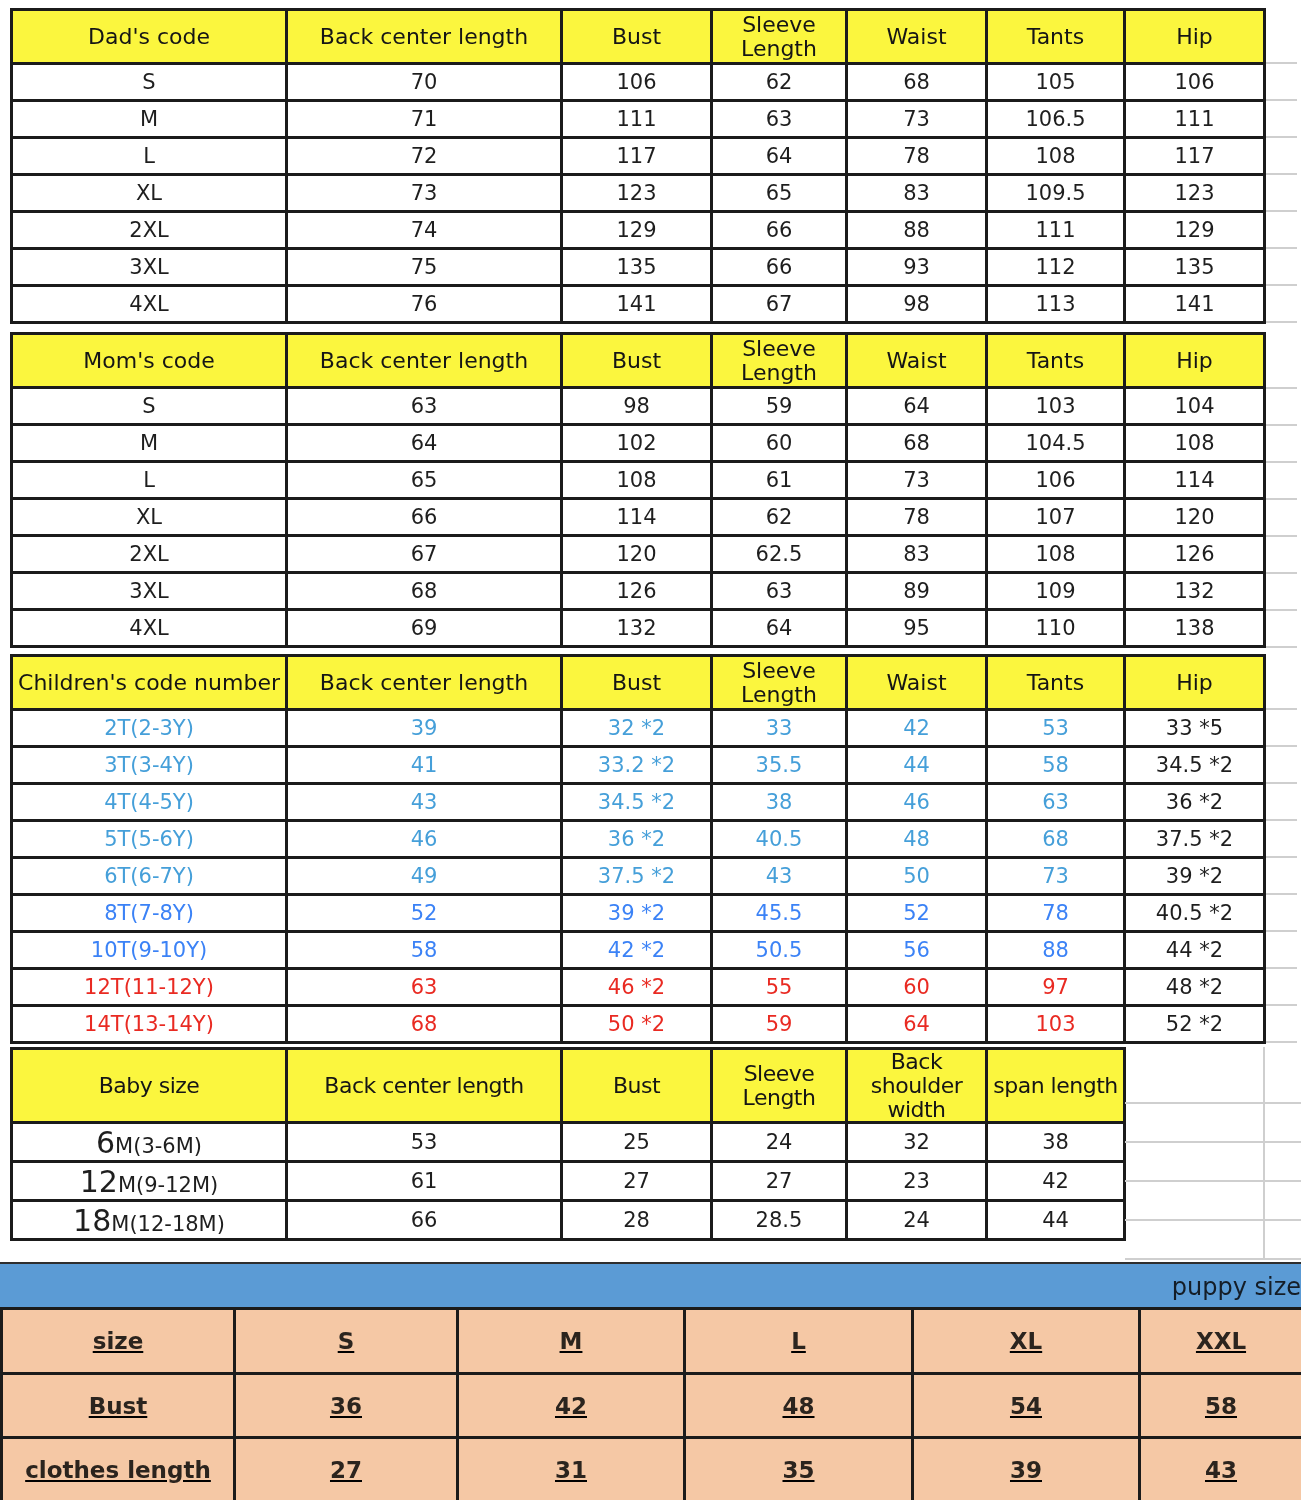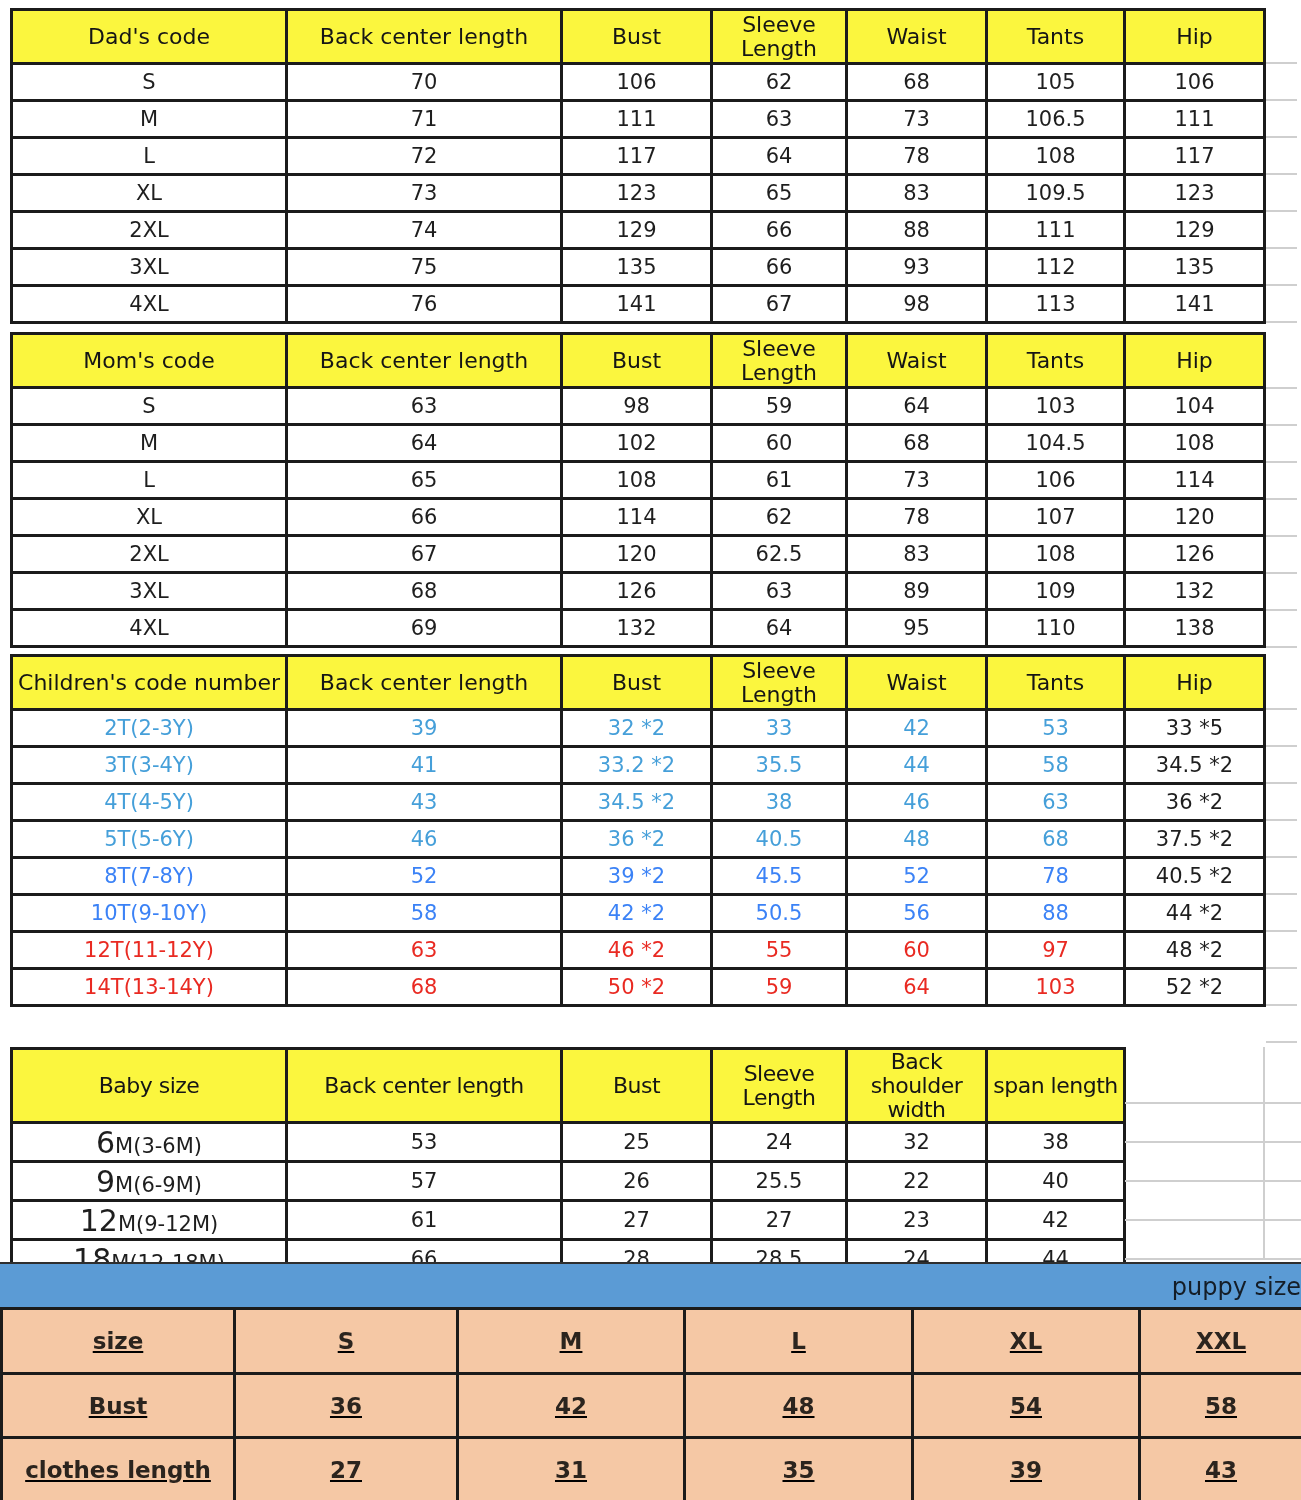--- a/index.html
+++ b/index.html
@@ -283,20 +283,29 @@
         <tr>
           <td class="c-blue">5T(5-6Y)</td>
           <td class="c-blue">46</td>
           <td class="c-blue">36 *2</td>
           <td class="c-blue">40.5</td>
           <td class="c-blue">48</td>
           <td class="c-blue">68</td>
           <td class="c-black">37.5 *2</td>
         </tr>
         <tr>
+          <td class="c-blue">6T(6-7Y)</td>
+          <td class="c-blue">49</td>
+          <td class="c-blue">37.5 *2</td>
+          <td class="c-blue">43</td>
+          <td class="c-blue">50</td>
+          <td class="c-blue">73</td>
+          <td class="c-black">39 *2</td>
+        </tr>
+        <tr>
           <td class="c-navy">8T(7-8Y)</td>
           <td class="c-navy">52</td>
           <td class="c-navy">39 *2</td>
           <td class="c-navy">45.5</td>
           <td class="c-navy">52</td>
           <td class="c-navy">78</td>
           <td class="c-black">40.5 *2</td>
         </tr>
         <tr>
           <td class="c-navy">10T(9-10Y)</td>
@@ -352,28 +361,20 @@
     <tbody>
         <tr>
           <td class="c-black baby-label"><span class="big">6</span><span>M(3-6M)</span></td>
           <td class="c-black">53</td>
           <td class="c-black">25</td>
           <td class="c-black">24</td>
           <td class="c-black">32</td>
           <td class="c-black">38</td>
         </tr>
         <tr>
-          <td class="c-black baby-label"><span class="big">9</span><span>M(6-9M)</span></td>
-          <td class="c-black">57</td>
-          <td class="c-black">26</td>
-          <td class="c-black">25.5</td>
-          <td class="c-black">22</td>
-          <td class="c-black">40</td>
-        </tr>
-        <tr>
           <td class="c-black baby-label"><span class="big">12</span><span>M(9-12M)</span></td>
           <td class="c-black">61</td>
           <td class="c-black">27</td>
           <td class="c-black">27</td>
           <td class="c-black">23</td>
           <td class="c-black">42</td>
         </tr>
         <tr>
           <td class="c-black baby-label"><span class="big">18</span><span>M(12-18M)</span></td>
           <td class="c-black">66</td>

